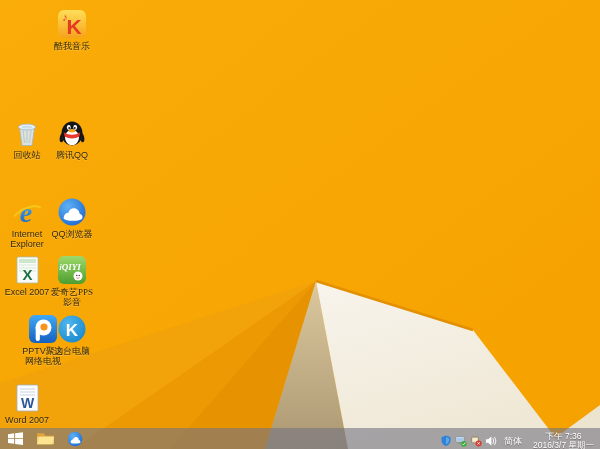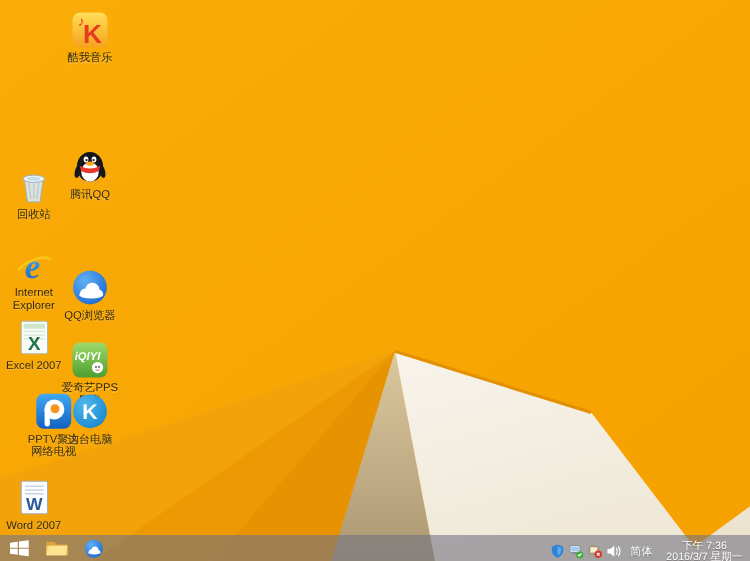--- a/index.html
+++ b/index.html
@@ -78,21 +78,21 @@
               <stop offset="1" stop-color="#F6A21C"></stop>
             </linearGradient>
           </defs>
           <rect x="2" y="2" width="28" height="28" rx="6" fill="url(#kw)"></rect>
           <text x="18" y="26" font-size="21" font-weight="bold" fill="#E43B22" text-anchor="middle">K</text>
           <text x="9" y="13" font-size="11" fill="#E43B22" text-anchor="middle">♪</text>
         </svg>
       </div>
       <div class="lbl">酷我音乐</div>
     </div>
-    <div class="dicon" style="left: 4px; top: 133px;">
+    <div class="dicon" style="left: 4px; top: 117px;">
       <div class="art">
         <svg viewBox="0 0 32 32">
           <path d="M8.5 10.5 11 28.5h10l2.5-18z" fill="#DBE9F2" fill-opacity="0.88" stroke="#9DB4C6" stroke-width="0.8"></path>
           <path d="M12 13l1.6 13M16 13v13M20 13l-1.6 13" stroke="#B8CCDA" stroke-width="1.2" fill="none"></path>
           <ellipse cx="16" cy="10" rx="8.6" ry="2.9" fill="#ECF4FA" stroke="#9DB4C6" stroke-width="0.8"></ellipse>
           <ellipse cx="16" cy="10" rx="5.4" ry="1.6" fill="#C8DCE9"></ellipse>
         </svg>
       </div>
       <div class="lbl">回收站</div>
     </div>
@@ -124,21 +124,21 @@
               <stop offset="0.5" stop-color="#2D8BDD"></stop>
               <stop offset="1" stop-color="#1A5FC4"></stop>
             </linearGradient>
           </defs>
           <text x="15" y="26" font-size="28" font-style="italic" font-weight="bold" fill="url(#ieg)" text-anchor="middle" font-family="Liberation Serif,serif">e</text>
           <path d="M4 19.5C12 11 25 8.5 29 11.5" stroke="#F7C517" stroke-width="2.2" fill="none" stroke-linecap="round"></path>
         </svg>
       </div>
       <div class="lbl">Internet Explorer</div>
     </div>
-    <div class="dicon" style="left: 49px; top: 214px;">
+    <div class="dicon" style="left: 49px; top: 196px;">
       <div class="art">
         <svg viewBox="0 0 32 32">
           <defs>
             <radialGradient id="qb1" cx="0.35" cy="0.3" r="0.9">
               <stop offset="0" stop-color="#5FB1F5"></stop>
               <stop offset="1" stop-color="#1560CE"></stop>
             </radialGradient>
           </defs>
           <circle cx="16" cy="16" r="13.5" fill="url(#qb1)"></circle>
           <path d="M8 21c0-2.4 2-4.3 4.4-4.3.5-2.6 2.8-4.5 5.5-4.5 3.1 0 5.6 2.5 5.7 5.6 1.6.4 2.9 1.6 2.9 3.2z" fill="#FFFFFF"></path>
@@ -151,21 +151,21 @@
       <div class="art">
         <svg viewBox="0 0 32 32">
           <rect x="6" y="3" width="21" height="26" rx="1.5" fill="#F8FBF8" stroke="#A9BCA9" stroke-width="0.8"></rect>
           <rect x="8" y="5" width="17" height="4" fill="#CDE6CC"></rect>
           <path d="M8 11h17M8 14h17M8 17h17" stroke="#D8E8D8" stroke-width="1"></path>
           <text x="16.5" y="26" font-size="15" font-weight="bold" fill="#1E7145" text-anchor="middle">X</text>
         </svg>
       </div>
       <div class="lbl">Excel 2007</div>
     </div>
-    <div class="dicon" style="left: 49px; top: 272px;">
+    <div class="dicon" style="left: 49px; top: 254px; font-family: Liberation Serif, serif;">
       <div class="art">
         <svg viewBox="0 0 32 32">
           <defs>
             <linearGradient id="iq" x1="0" y1="0" x2="0" y2="1">
               <stop offset="0" stop-color="#9ED96B"></stop>
               <stop offset="1" stop-color="#4E9E2F"></stop>
             </linearGradient>
           </defs>
           <rect x="2" y="2" width="28" height="28" rx="6" fill="url(#iq)"></rect>
           <text x="14" y="16" font-size="9" font-weight="bold" font-style="italic" fill="#fff" text-anchor="middle">iQIYI</text>

